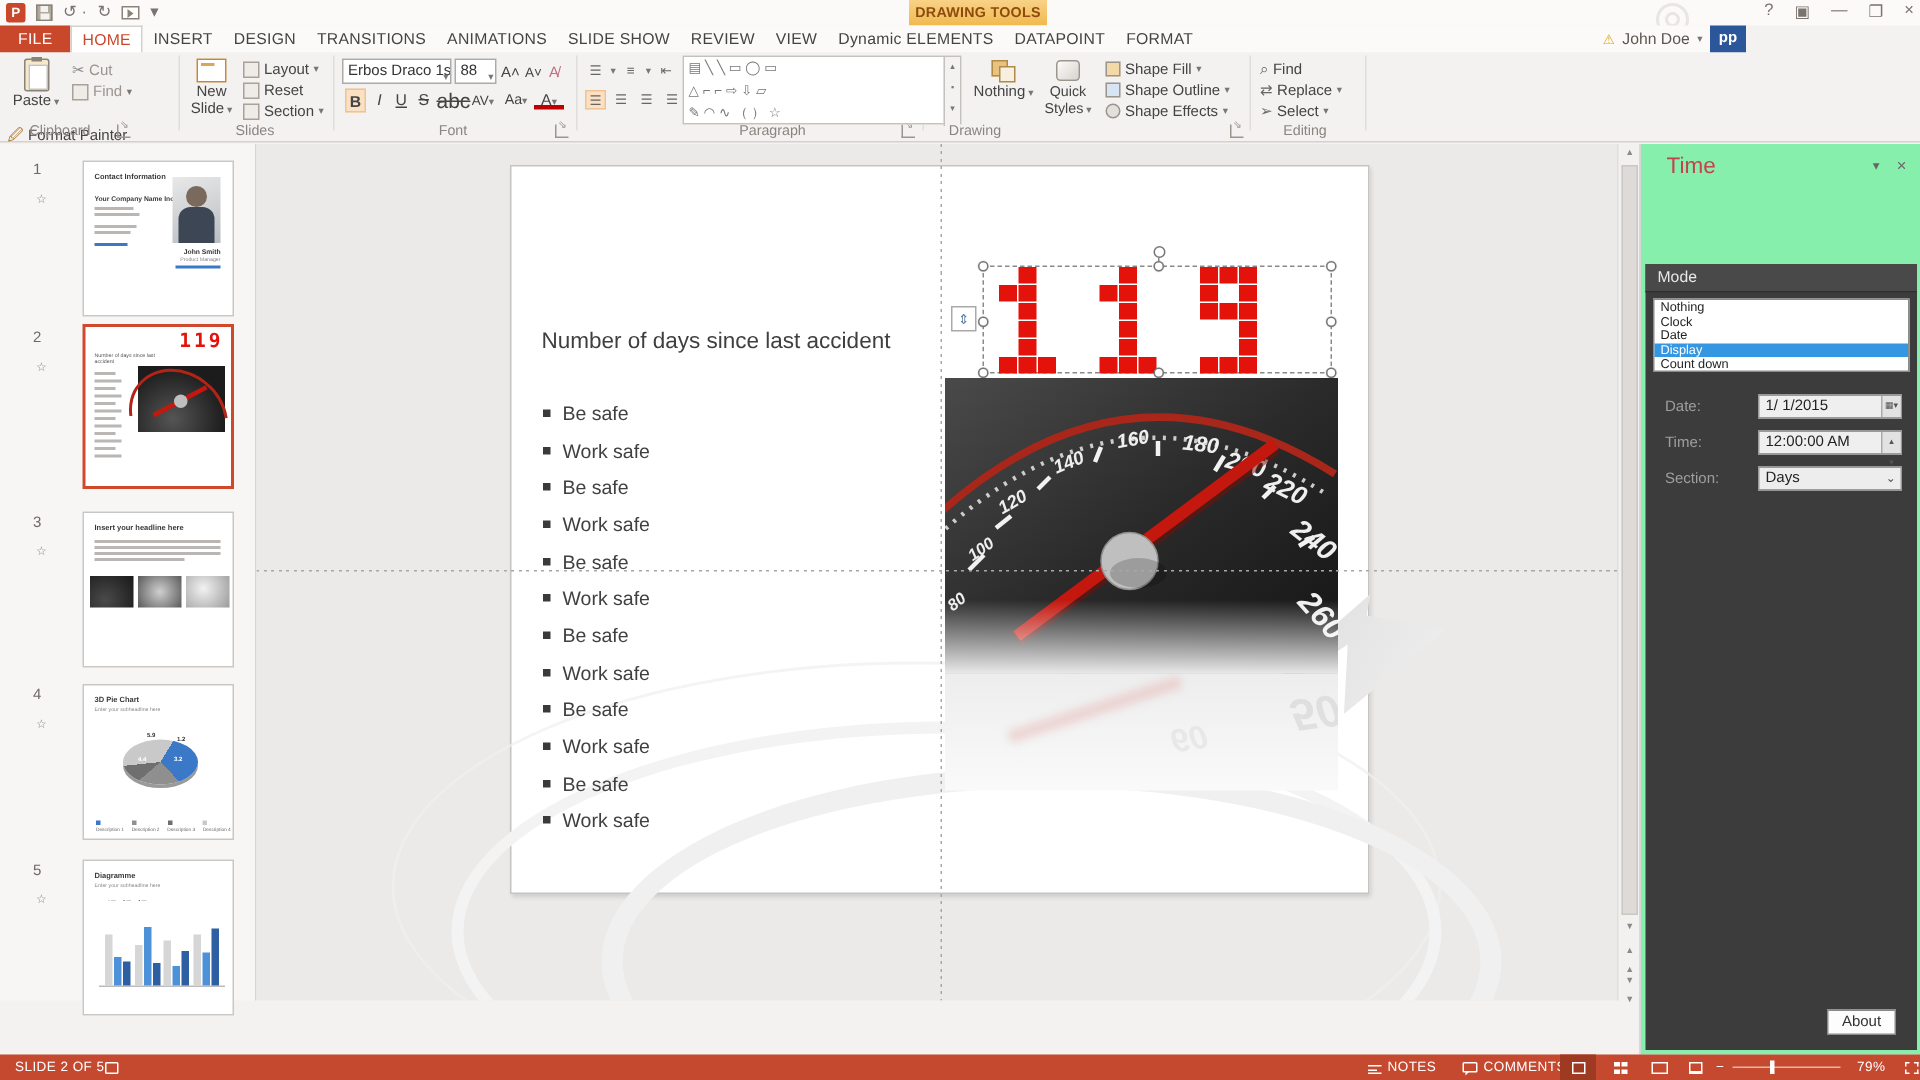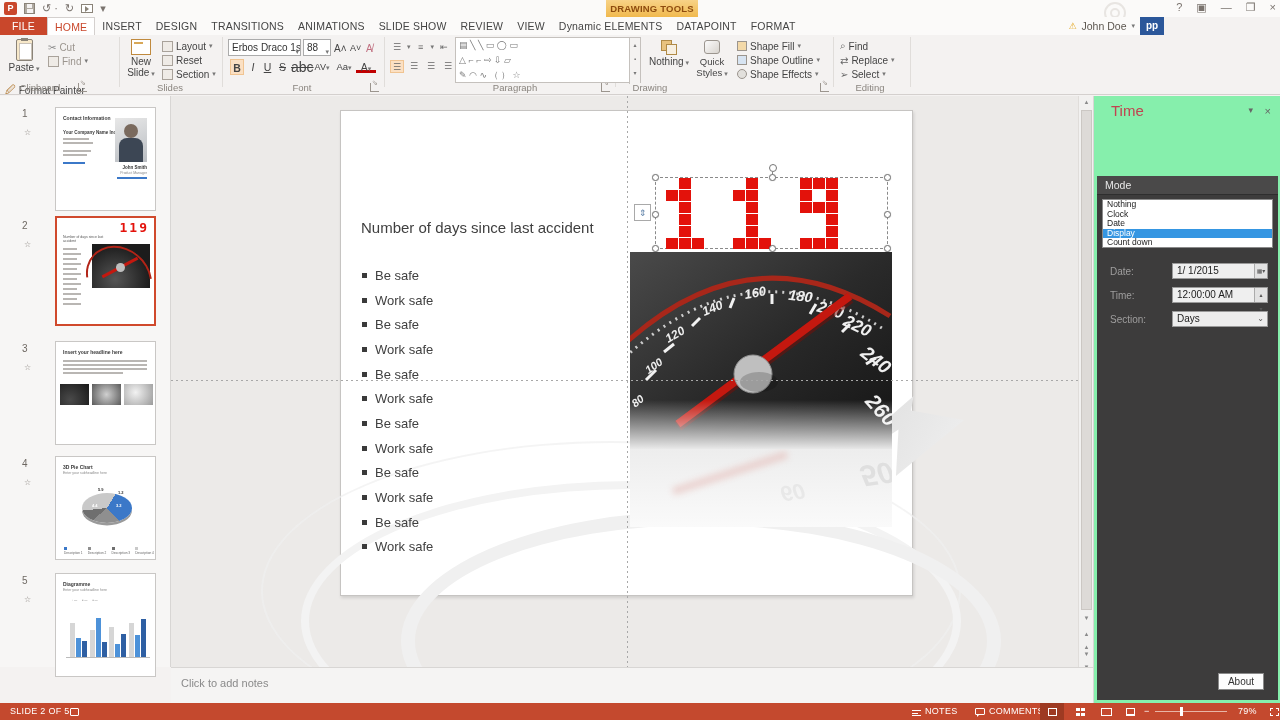--- a/index.html
+++ b/index.html
@@ -674,23 +674,20 @@
   </div>
 
   <div id="vscroll">
     <div class="btn">▲</div>
     <div class="vthumb"></div>
     <div class="btn" style="position:absolute;top:516px;">▼</div>
     <div class="btn" style="position:absolute;top:532px;">▲<br>▲</div>
     <div class="btn" style="position:absolute;top:552px;">▼<br>▼</div>
   </div>
 
-  <div id="notesbar">
-    <div class="ph">Click to add notes</div>
-  </div>
 
   <div id="panel">
     <div id="panel-hdr">
       <div class="t">Time</div>
       <span class="ctl" style="right:28px;">▾</span>
       <span class="ctl" style="right:10px;font-size:11px;">×</span>
     </div>
     <div id="panel-body">
       <div id="mode-bar">Mode</div>
       <div id="mode-list">

